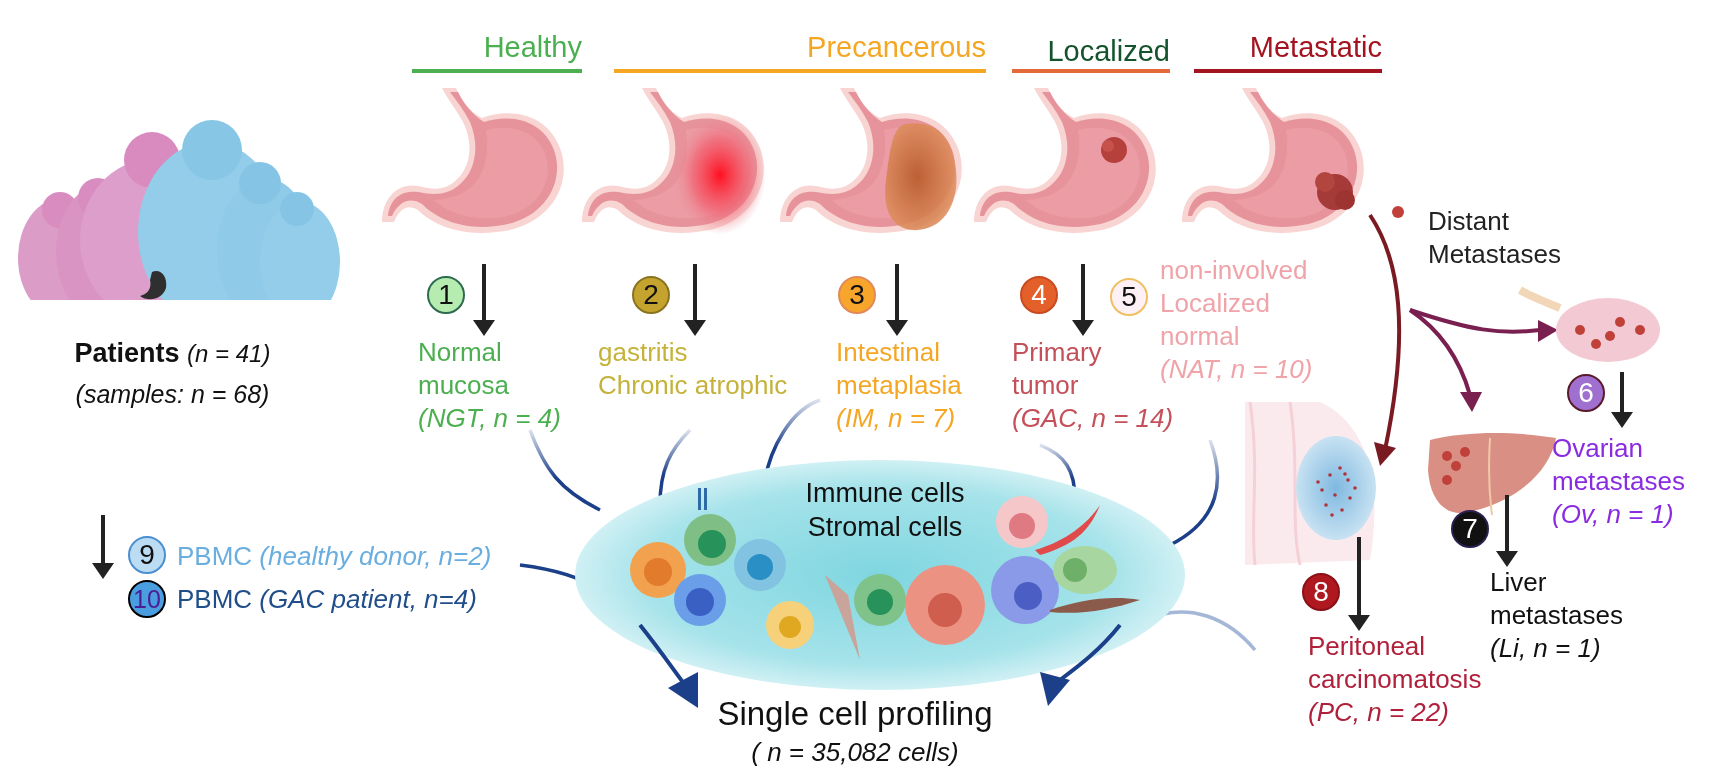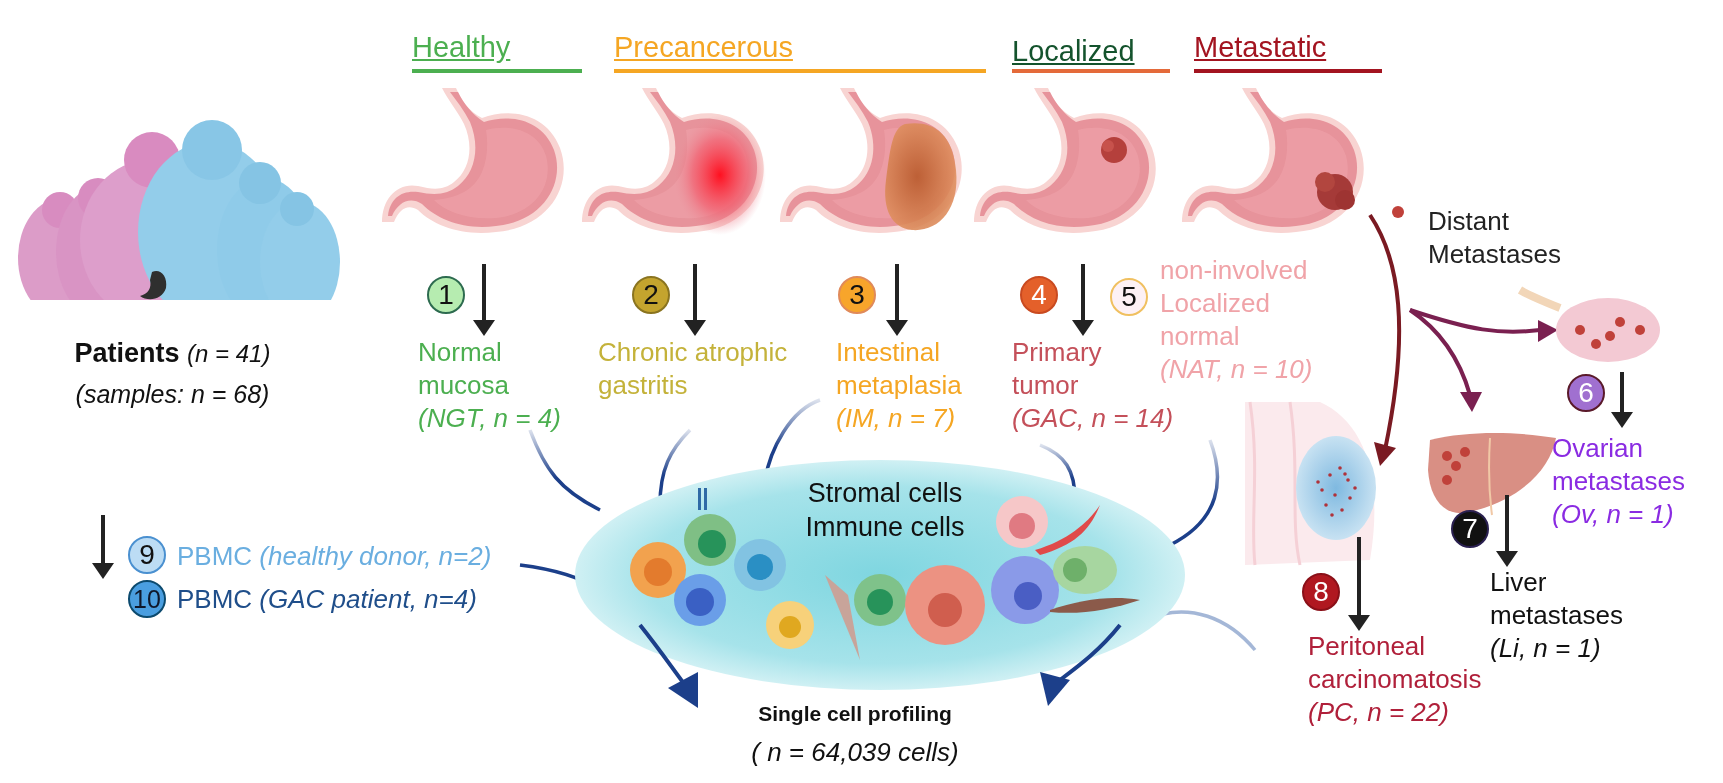--- a/index.html
+++ b/index.html
@@ -1,18 +1,18 @@
 <!DOCTYPE html>
 <html><head>
 <meta charset="utf-8">
 <style>
   html, body { margin:0; padding:0; background:#ffffff; }
   body { width:1723px; height:783px; position:relative; overflow:hidden; font-family:"Liberation Sans", sans-serif; }
   .abs { position:absolute; }
-  .stage-title { position:absolute; font-size:29px; text-align:left; line-height:34px;text-decoration:underline; }
+  .stage-title { position:absolute; font-size:29px; text-align:right; line-height:34px; }
   .stage-bar { position:absolute; height:4px; }
   .lbl { position:absolute; font-size:26px; line-height:33px; }
   .num { position:absolute; width:38px; height:38px; border-radius:50%; box-sizing:border-box; display:flex; align-items:center; justify-content:center; font-size:28px; }
   .down-arrow { position:absolute; width:4px; background:#222; }
   .down-arrow::after { content:""; position:absolute; left:-9px; bottom:-14px; border-left:11px solid transparent; border-right:11px solid transparent; border-top:16px solid #222; }
   svg { position:absolute; left:0; top:0; overflow:visible; }
   .italic { font-style:italic; }
 </style>
 </head>
 <body>
@@ -204,22 +204,22 @@
 <div class="down-arrow" style="left:482px;top:264px;height:58px"></div>
 <div class="lbl" style="left:418px;top:336px;color:#4caf50">
   <div>Normal</div>
   <div>mucosa</div>
   <div class="italic">(NGT, n = 4)</div>
 </div>
 
 <div class="num" style="left:632px;top:276px;background:#c4a42e;border:2px solid #8a7420;color:#111">2</div>
 <div class="down-arrow" style="left:693px;top:264px;height:58px"></div>
 <div class="lbl" style="left:598px;top:336px;color:#c4b23a">
+  <div>gastritis</div>
   <div>Chronic atrophic</div>
-  <div>gastritis</div>
 </div>
 
 <div class="num" style="left:838px;top:276px;background:#f7a52b;border:2px solid #e08a5a;color:#111">3</div>
 <div class="down-arrow" style="left:895px;top:264px;height:58px"></div>
 <div class="lbl" style="left:836px;top:336px;color:#f5a623">
   <div>Intestinal</div>
   <div>metaplasia</div>
   <div class="italic">(IM, n = 7)</div>
 </div>
 
@@ -267,27 +267,27 @@
   <div>carcinomatosis</div>
   <div class="italic">(PC, n = 22)</div>
 </div>
 
 <div class="down-arrow" style="left:101px;top:515px;height:50px"></div>
 <div class="num" style="left:128px;top:536px;background:#bcdcf4;border:2px solid #4a90d0;color:#111">9</div>
 <div class="lbl" style="left:177px;top:540px;color:#6aaee0">
   <span>PBMC</span>
   <span class="italic">(healthy donor, n=2)</span>
 </div>
-<div class="num" style="left:128px;top:580px;background:#4a9ee0;border:2px solid #0c4a6e;color:#0f172a;font-size:25px">10</div>
+<div class="num" style="left:128px;top:580px;background:#4a9ee0;border:2px solid #000000;color:#4c1d95;font-size:25px">10</div>
 <div class="lbl" style="left:177px;top:583px;color:#1f4e8a">
   <span>PBMC</span>
   <span class="italic">(GAC patient, n=4)</span>
 </div>
 
 <div class="abs" style="left:770px;top:476px;width:230px;text-align:center;font-size:27px;line-height:34px;color:#111">
+  <div>Immune cells</div>
   <div>Stromal cells</div>
-  <div>Immune cells</div>
 </div>
 
 <div class="abs" style="left:640px;top:695px;width:430px;text-align:center;color:#111">
-  <div style="font-size:21px;font-weight:bold;line-height:38px">Single cell profiling</div>
-  <div class="italic" style="font-size:26px;line-height:38px">( n = 64,039 cells)</div>
+  <div style="font-size:33px;font-weight:normal;line-height:38px">Single cell profiling</div>
+  <div class="italic" style="font-size:26px;line-height:38px">( n = 35,082 cells)</div>
 </div>
 
 </body></html>

